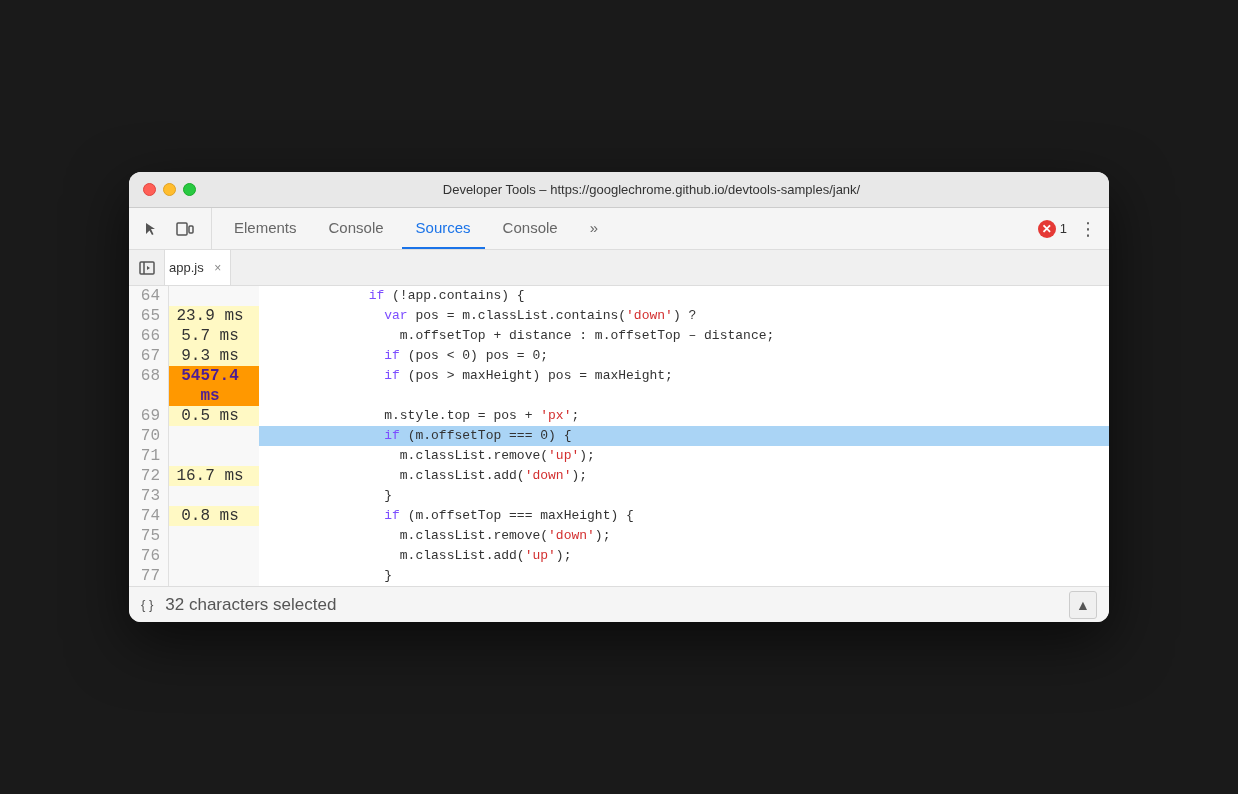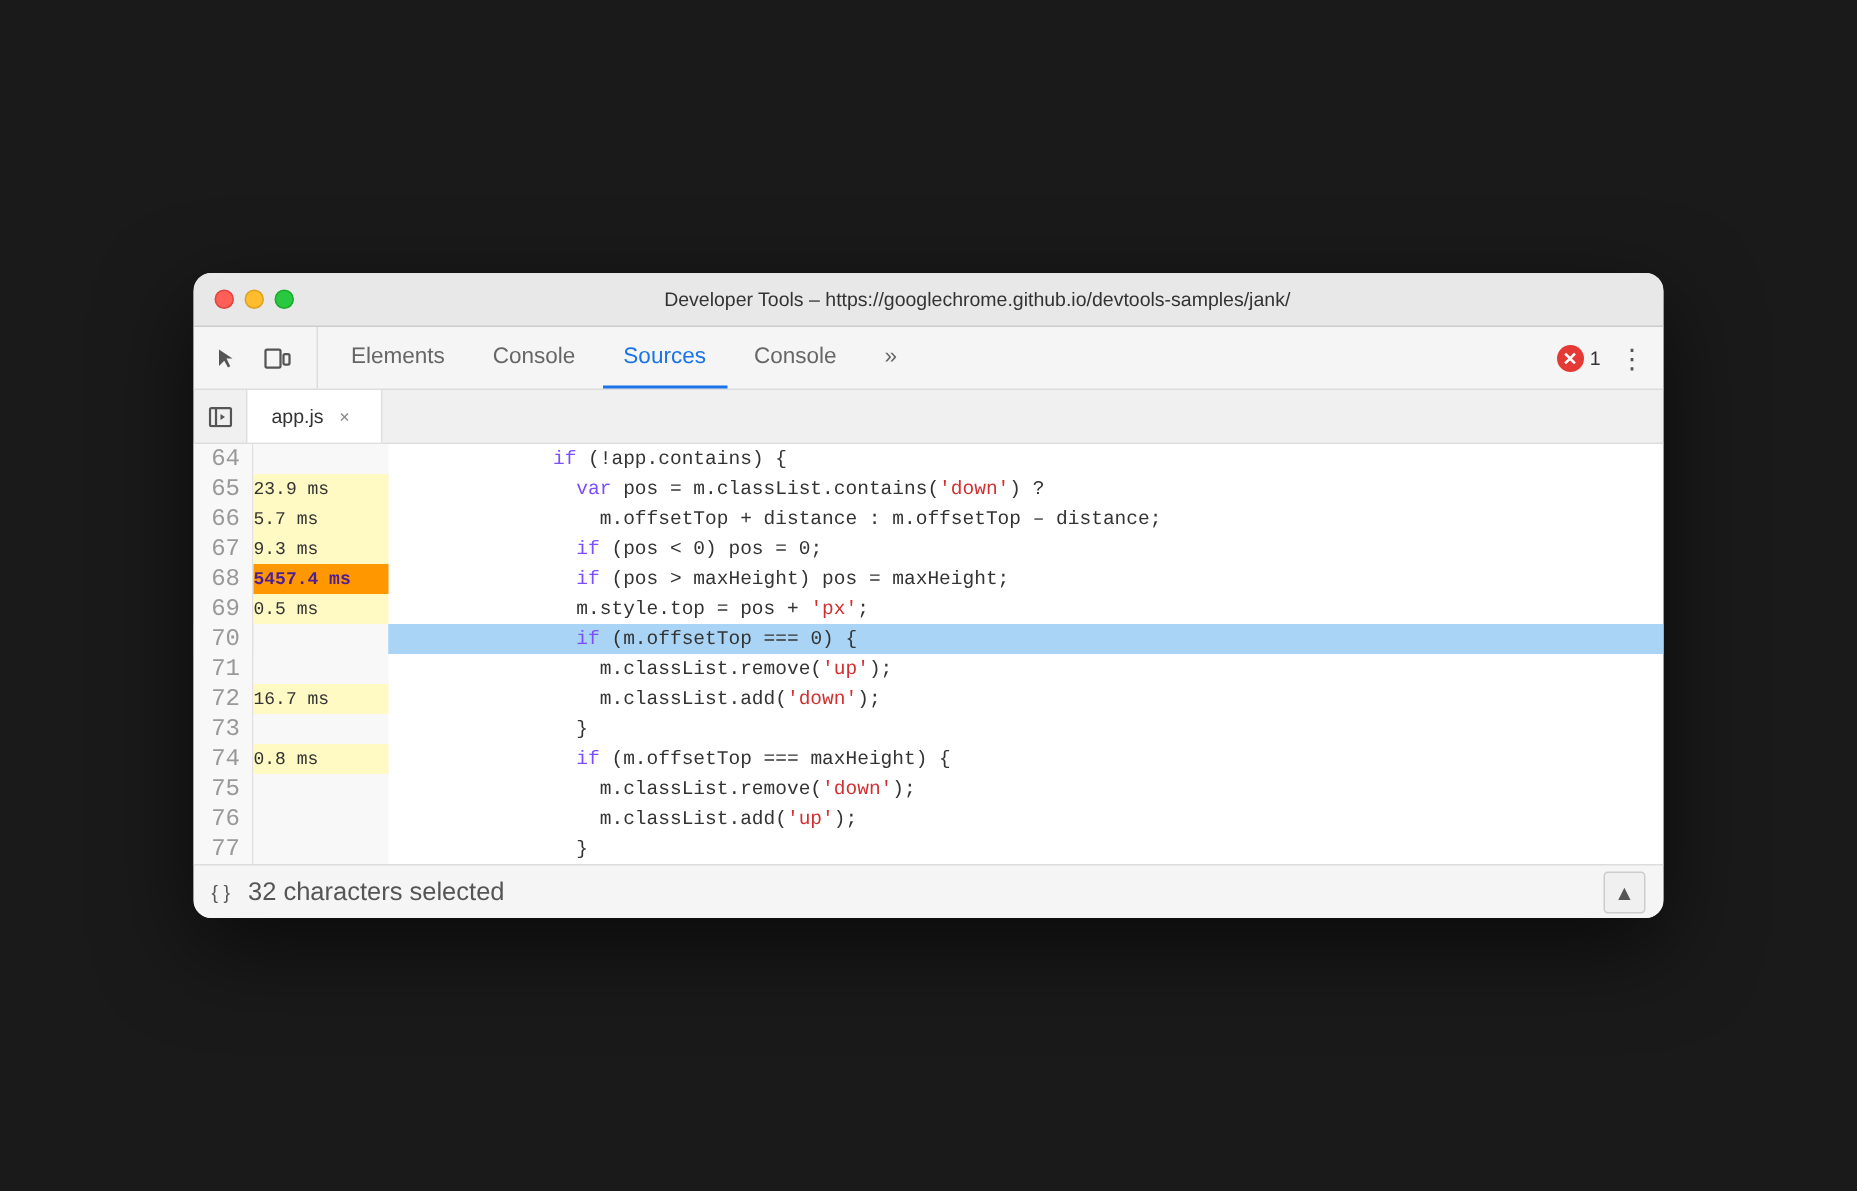--- a/index.html
+++ b/index.html
@@ -156,21 +156,21 @@
       border-right: 1px solid #ddd;
       cursor: pointer;
       color: #555;
       font-size: 14px;
     }
 
     .file-tab {
       display: flex;
       align-items: center;
       gap: 6px;
-      padding: 0 16px;
+      padding: 0 4px;
       height: 100%;
       font-size: 13px;
       color: #333;
       background: #fff;
       border-right: 1px solid #ddd;
       cursor: pointer;
     }
 
     .file-tab-close {
       color: #888;
@@ -212,23 +212,23 @@
       user-select: none;
       background: #f8f8f8;
       border-right: 1px solid #e0e0e0;
       font-size: 16px;
       line-height: 20px;
     }
 
     .timing-cell {
       width: 90px;
       min-width: 90px;
-      text-align: left;
+      text-align: center;
       padding-right: 8px;
-      font-size: 12px;
+      font-size: 16px;
       line-height: 20px;
       color: #333;
       background: #f8f8f8;
     }
 
     .timing-yellow { background: #fff9c4; }
     .timing-orange { background: #ff9800; color: #4c1d95; font-weight: bold; }
 
     .code-content {
       padding-left: 16px;

